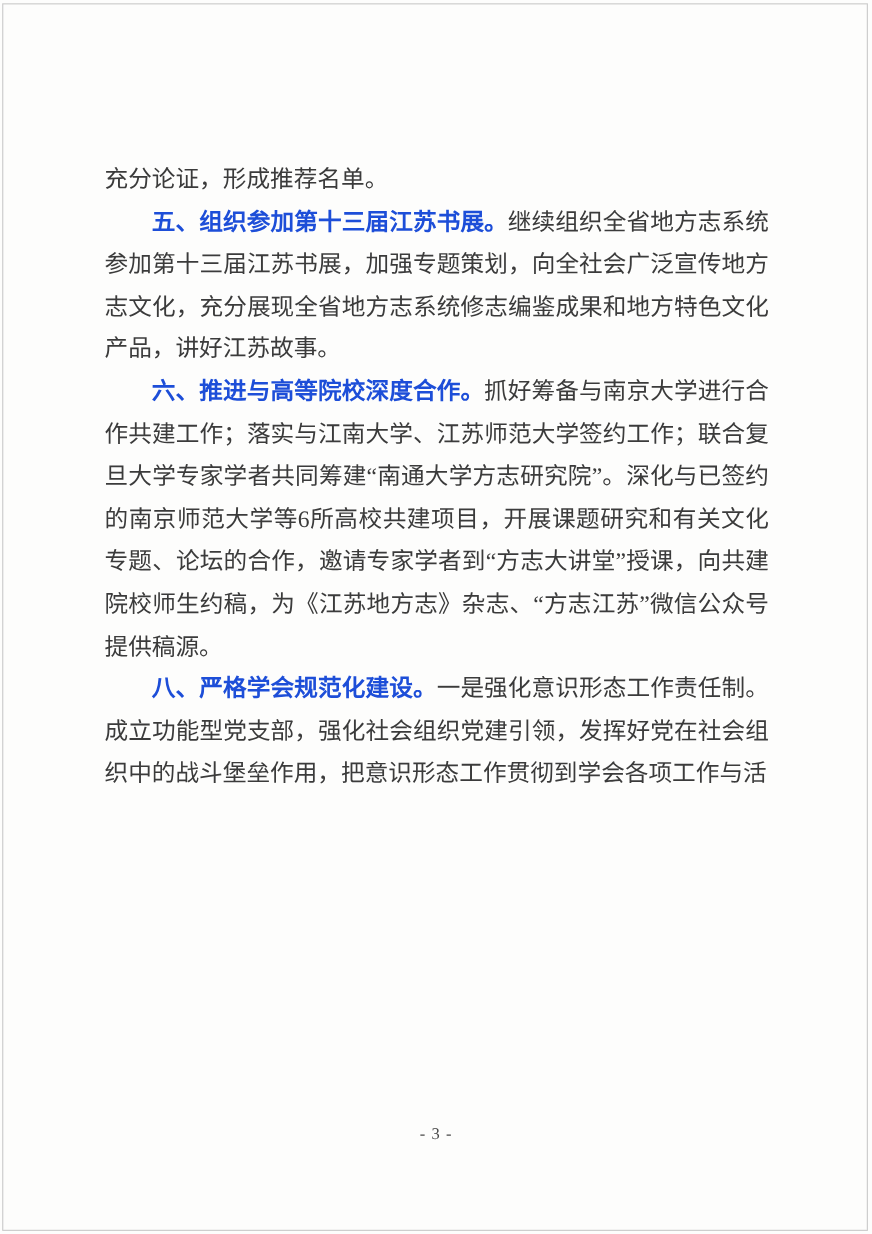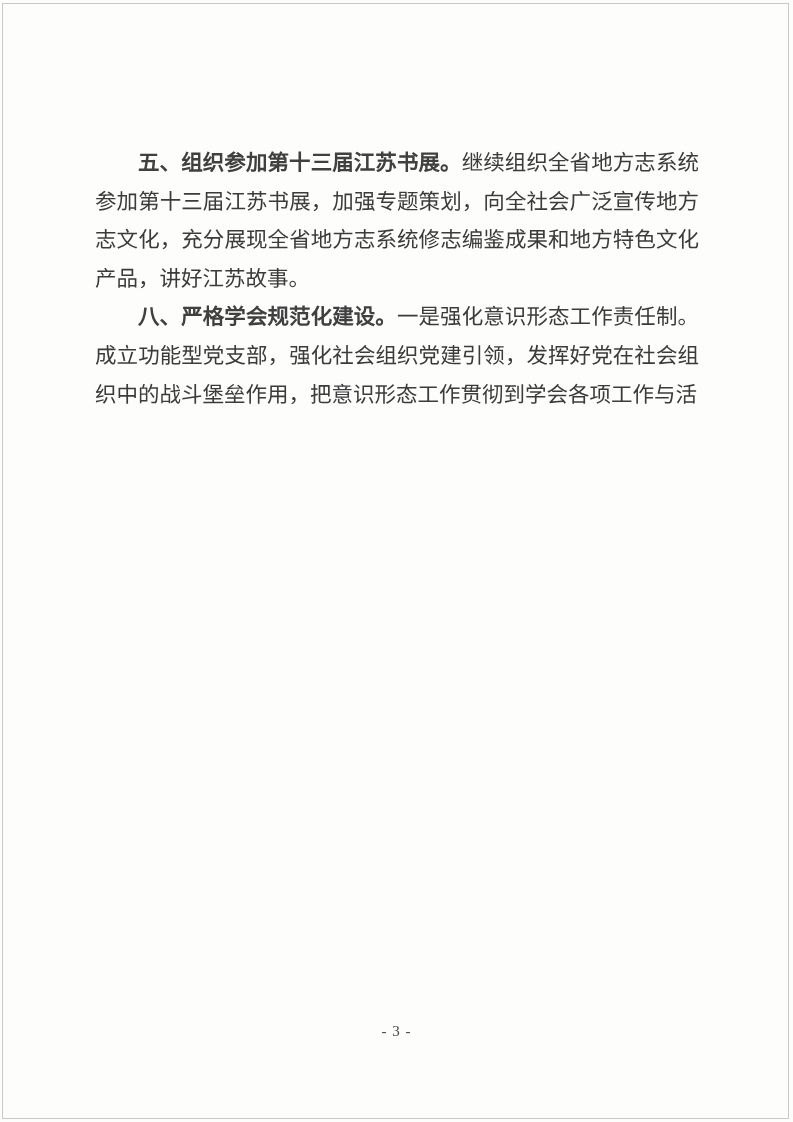--- a/index.html
+++ b/index.html
@@ -39,21 +39,21 @@
   .para {
     margin: 0;
     padding: 0;
     text-indent: 2em;
   }
   .para.continuation {
     text-indent: 0;
   }
   .section-heading {
     font-weight: bold;
-    color: #404040;
+    color: #1d4ed8;
   }
   .footer {
     position: absolute;
     left: 0;
     top: 1022px;
     width: 793px;
     text-align: center;
   }
   .page-number {
     font-size: 15px;
@@ -63,23 +63,25 @@
   }
 </style>
 </head>
 <body>
 
 <div class="page">
   <div class="scan-border"></div>
 
   <main class="content">
 
+    <p class="para continuation">充分论证，形成推荐名单。</p>
 
     <p class="para"><span class="section-heading">五、组织参加第十三届江苏书展。</span><span>继续组织全省地方志系统参加第十三届江苏书展，加强专题策划，向全社会广泛宣传地方志文化，充分展现全省地方志系统修志编鉴成果和地方特色文化产品，讲好江苏故事。</span></p>
 
+    <p class="para"><span class="section-heading">六、推进与高等院校深度合作。</span><span>抓好筹备与南京大学进行合作共建工作；落实与江南大学、江苏师范大学签约工作；联合复旦大学专家学者共同筹建“南通大学方志研究院”。深化与已签约的南京师范大学等6所高校共建项目，开展课题研究和有关文化专题、论坛的合作，邀请专家学者到“方志大讲堂”授课，向共建院校师生约稿，为《江苏地方志》杂志、“方志江苏”微信公众号提供稿源。</span></p>
 
 
     <p class="para"><span class="section-heading">八、严格学会规范化建设。</span><span>一是强化意识形态工作责任制。成立功能型党支部，强化社会组织党建引领，发挥好党在社会组织中的战斗堡垒作用，把意识形态工作贯彻到学会各项工作与活</span></p>
 
   </main>
 
   <footer class="footer">
     <span class="page-number">- 3 -</span>
   </footer>
 </div>

